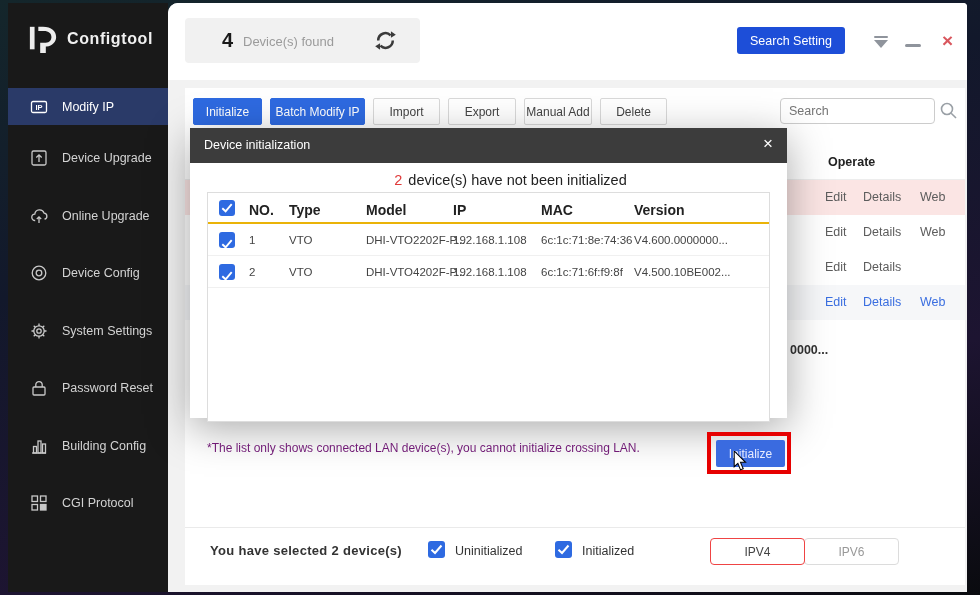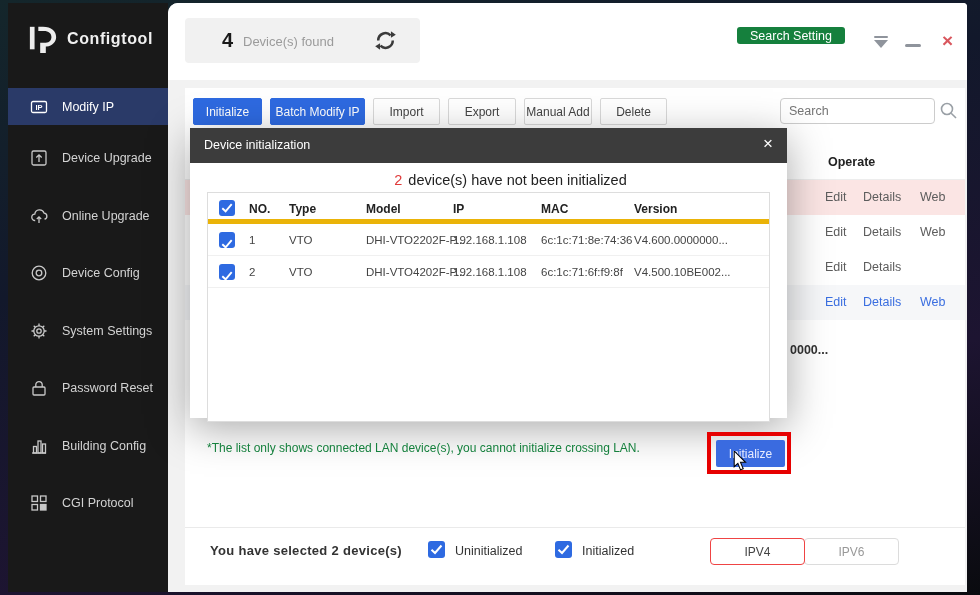--- a/index.html
+++ b/index.html
@@ -23,21 +23,21 @@
   .nav-ic-stroke { stroke:#c9c9c9; stroke-width:1.3; fill:none; }
   .active .nav-ic-stroke { stroke:#ffffff; }
 
   
   .main { position:absolute; left:160px; top:0; right:0; bottom:0; background:#f2f2f2; border-radius:10px 4px 0 0; }
   .topbar { position:absolute; top:0; left:0; right:0; height:77px; background:#ffffff; border-radius:10px 4px 0 0; }
   .pill { position:absolute; left:17px; top:15px; width:235px; height:45px; background:#f1f1f1; border-radius:4px; }
   .count { position:absolute; left:37px; top:11px; font-size:20px; font-weight:bold; color:#1a1a1a; }
   .found-label { position:absolute; left:58px; top:16px; font-size:13px; color:#9b9b9b; }
   .refresh { position:absolute; left:188px; top:10px; cursor:pointer; }
-  .search-setting { position:absolute; right:122px; top:24px; width:108px; height:17px; background:#15803d; color:#fff;
+  .search-setting { position:absolute; right:122px; top:24px; width:108px; height:27px; background:#1d4ed8; color:#fff;
     font-size:12.5px; border:none; border-radius:3px; font-family:"Liberation Sans",sans-serif; cursor:pointer; }
   .ctl-collapse { position:absolute; right:78px; top:33px; width:16px; height:12px; cursor:pointer; }
   .ctl-collapse .bar { width:14px; height:2px; background:#8f949c; margin:0 auto 2px auto; border-radius:1px; }
   .ctl-collapse .tri { width:0; height:0; margin:0 auto; border-left:7px solid transparent; border-right:7px solid transparent; border-top:8px solid #8f949c; }
   .ctl-min { position:absolute; right:46px; top:41px; width:16px; height:3px; background:#8f949c; border-radius:2px; cursor:pointer; }
   .ctl-close { position:absolute; right:14px; top:28px; color:#d9575e; font-size:19px; font-weight:bold; cursor:pointer; line-height:1; }
 
   
   .card { position:absolute; left:17px; right:2px; top:85px; bottom:7px; background:#ffffff; }
   .toolbar { position:absolute; left:8px; top:10px; display:flex; gap:8px; }
@@ -76,30 +76,30 @@
 
   
   .dialog { position:absolute; left:22px; top:125px; width:597px; height:290px; background:#fff; z-index:10;
     box-shadow:0 10px 40px rgba(0,0,0,0.35); }
   .dlg-header { position:absolute; top:0; left:0; right:0; height:35px; background:#3c3c3c; }
   .dlg-title { position:absolute; left:14px; top:10px; color:#fff; font-size:12.5px; }
   .dlg-close { position:absolute; right:14px; top:7px; color:#fff; font-size:17px; cursor:pointer; line-height:1; }
   .dlg-headline { position:absolute; top:44px; left:0; width:100%; text-align:center; font-size:14.5px; color:#222;padding-left:44px; }
   .dlg-headline .red { color:#e03b3b; margin-right:6px; }
   .dlg-table { position:absolute; left:17px; top:64px; width:563px; height:230px; border:1px solid #dddddd; background:#fff; }
-  .dt-head { position:absolute; top:0; left:0; right:0; height:31px; border-bottom:5px solid #eab308; font-weight:bold; font-size:12px; color:#222; }
+  .dt-head { position:absolute; top:0; left:0; right:0; height:31px; border-bottom:2px solid #eab308; font-weight:bold; font-size:14px; color:#222; }
   .dt-head span { position:absolute; top:9px; white-space:nowrap; }
   .c-no{left:41px}.c-type{left:81px}.c-model{left:158px}.c-ip{left:245px}.c-mac{left:333px}.c-ver{left:426px}
   .dt-cb { position:absolute; left:11px; width:16px; height:16px; background:#2e6ae1; border-radius:3px; cursor:pointer; }
   .dt-head .dt-cb { top:7px; }
   .dt-row { position:absolute; left:0; right:0; height:32px; font-size:11.5px; color:#444; border-bottom:1px solid #f0f0f0; }
   .dt-r0 { top:31px; } .dt-r1 { top:63px; }
   .dt-row .dt-cb { top:8px; }
   .dt-row span { position:absolute; top:0; line-height:32px; white-space:nowrap; }
-  .dlg-note { position:absolute; left:17px; top:313px; font-size:12px; color:#15803d; }
+  .dlg-note { position:absolute; left:17px; top:313px; font-size:12px; color:#701a75; }
   .red-box { position:absolute; left:517px; top:304px; width:84px; height:42px; border:4px solid #e60000; z-index:11; }
   .init-btn { position:absolute; left:526px; top:312px; width:69px; height:27px; background:#3a6be0; color:#e8ecff;
     font-size:12px; border:none; border-radius:2px; font-family:"Liberation Sans",sans-serif; cursor:pointer; z-index:12; }
   .cursor-ptr { position:absolute; left:543px; top:323px; z-index:13; }
 </style>
 </head>
 <body>
 
 <div class="window">
 

